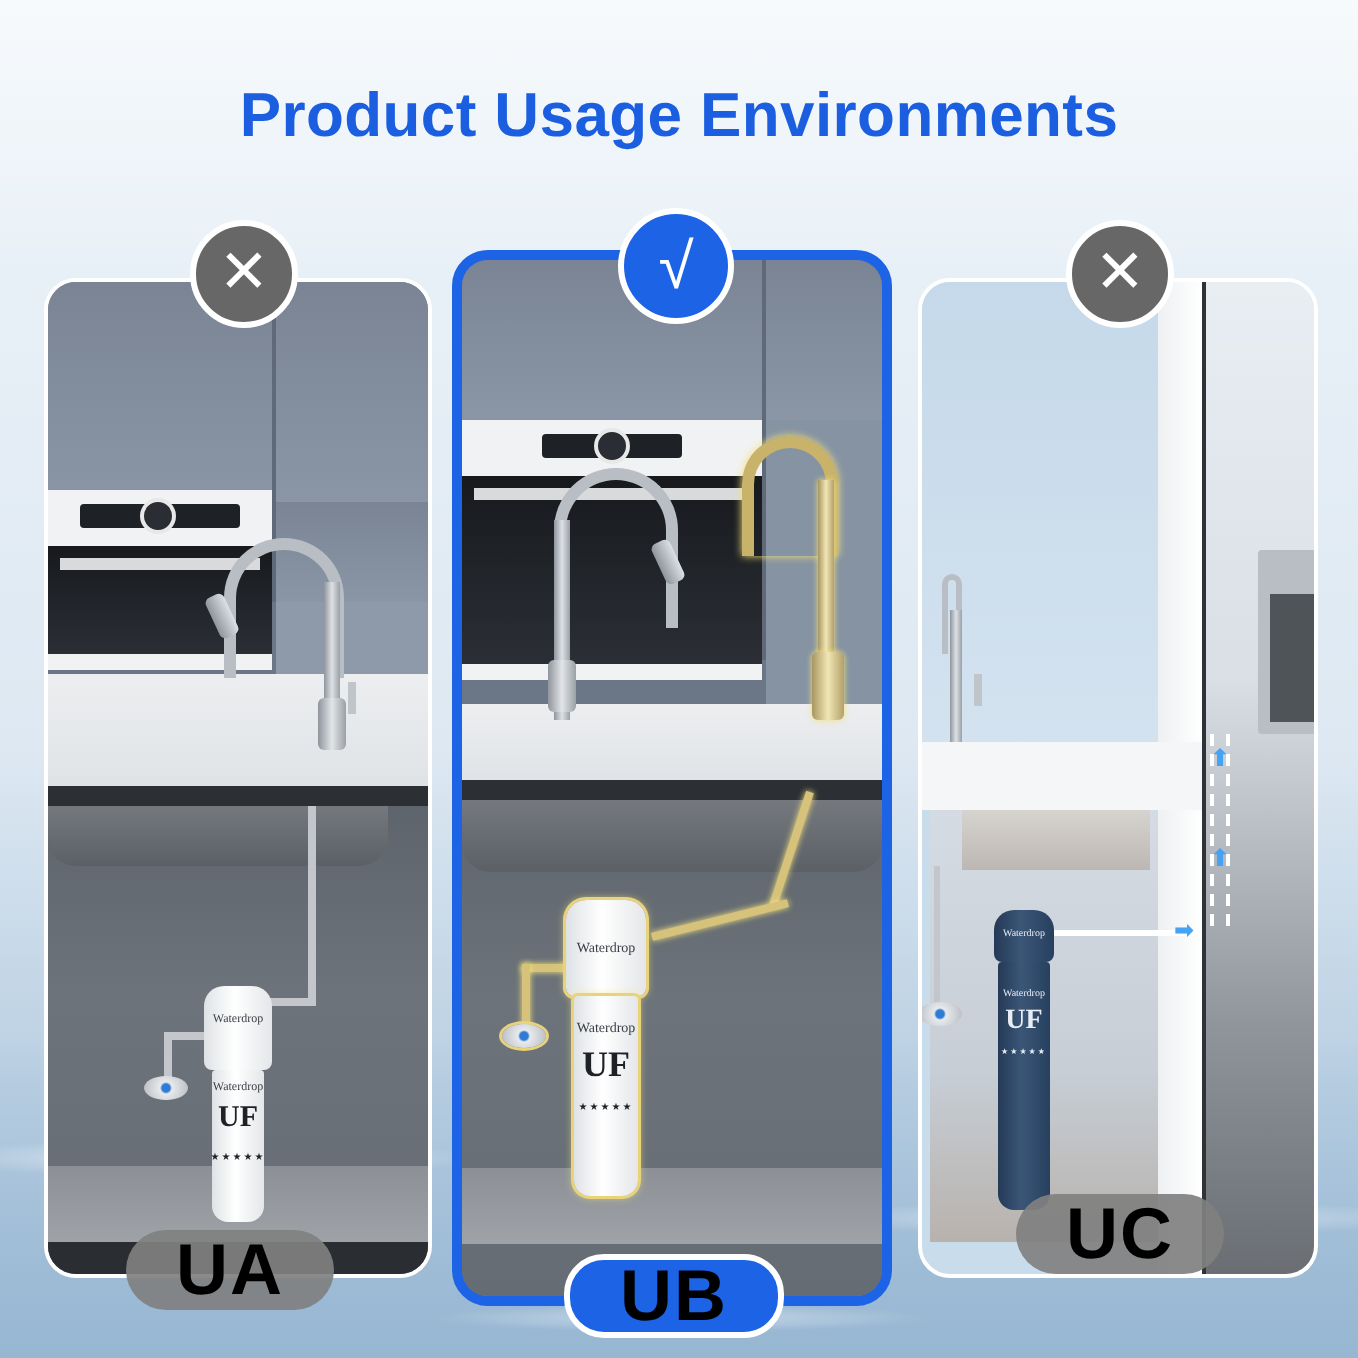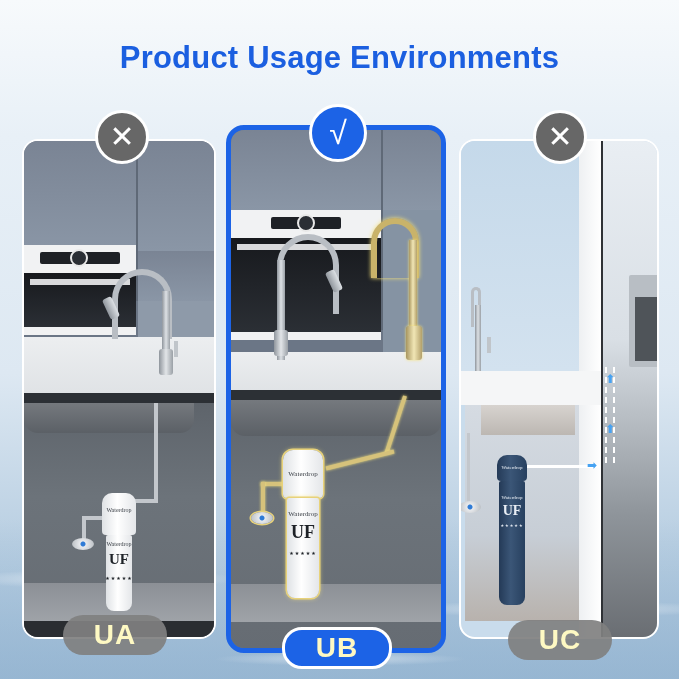--- a/index.html
+++ b/index.html
@@ -75,21 +75,21 @@
     position: absolute; width: 54px; height: 54px; border-radius: 50%;
     border: 3px solid #ffffff; color: #ffffff;
     display: flex; align-items: center; justify-content: center;
     font-size: 30px; font-weight: bold; line-height: 1;
   }
   .mark.no { background: #676767; }
   .mark.yes { background: #1c63e6; top: 104px; left: 309px; width: 58px; height: 58px; font-size: 32px; font-weight: normal; }
   .label {
     position: absolute; height: 40px; border-radius: 20px;
     display: flex; align-items: center; justify-content: center;
-    color: #fef9c3; font-size: 28px; font-weight: bold; letter-spacing: 1px;
+    color: #000000; font-size: 36px; font-weight: bold; letter-spacing: 1px;
   }
   .label.grey { background: rgba(128,128,128,.92); width: 104px; }
   .label.blue { background: #1c63e6; border: 3px solid #ffffff; width: 110px; height: 42px; }
 
   
   .uc-wall { position: absolute; left: 0; top: 0; width: 140px; height: 230px; background: linear-gradient(180deg,#c5d9ea,#d3e2ef); }
   .uc-column { position: absolute; left: 118px; top: 0; width: 22px; height: 500px; background: linear-gradient(90deg,#eef0f2,#ffffff); }
   .fridge { position: absolute; left: 140px; top: 0; right: 0; bottom: 0; background: linear-gradient(180deg,#e9eef3 0%,#d9dfe5 40%,#8f959b 75%,#6a6e73 100%); border-left: 2px solid #2f3236; }
   .dispenser { position: absolute; left: 26px; top: 134px; width: 34px; height: 92px; background: #b8bec4; border-radius: 2px; }
   .dispenser .slot { position: absolute; left: 6px; right: 0; top: 22px; bottom: 6px; background: #4f5459; }
@@ -227,13 +227,13 @@
     <div class="body" style="top:26px;left:2px;right:2px;"></div>
     <div class="brand" style="top:10px;font-size:5px;">Waterdrop</div>
     <div class="brand" style="top:40px;font-size:5px;">Waterdrop</div>
     <div class="uf" style="top:48px;font-size:14px;">UF</div>
     <div class="stars" style="top:68px;font-size:4px;">★★★★★</div>
   </div>
 </div>
 <div class="mark no" style="left:533px;top:110px;">
   <span>✕</span>
 </div>
-<div class="label grey" style="left:508px;top:620px;">UC</div>
+<div class="label grey" style="left:508px;top:597px;">UC</div>
 
 </body></html>

